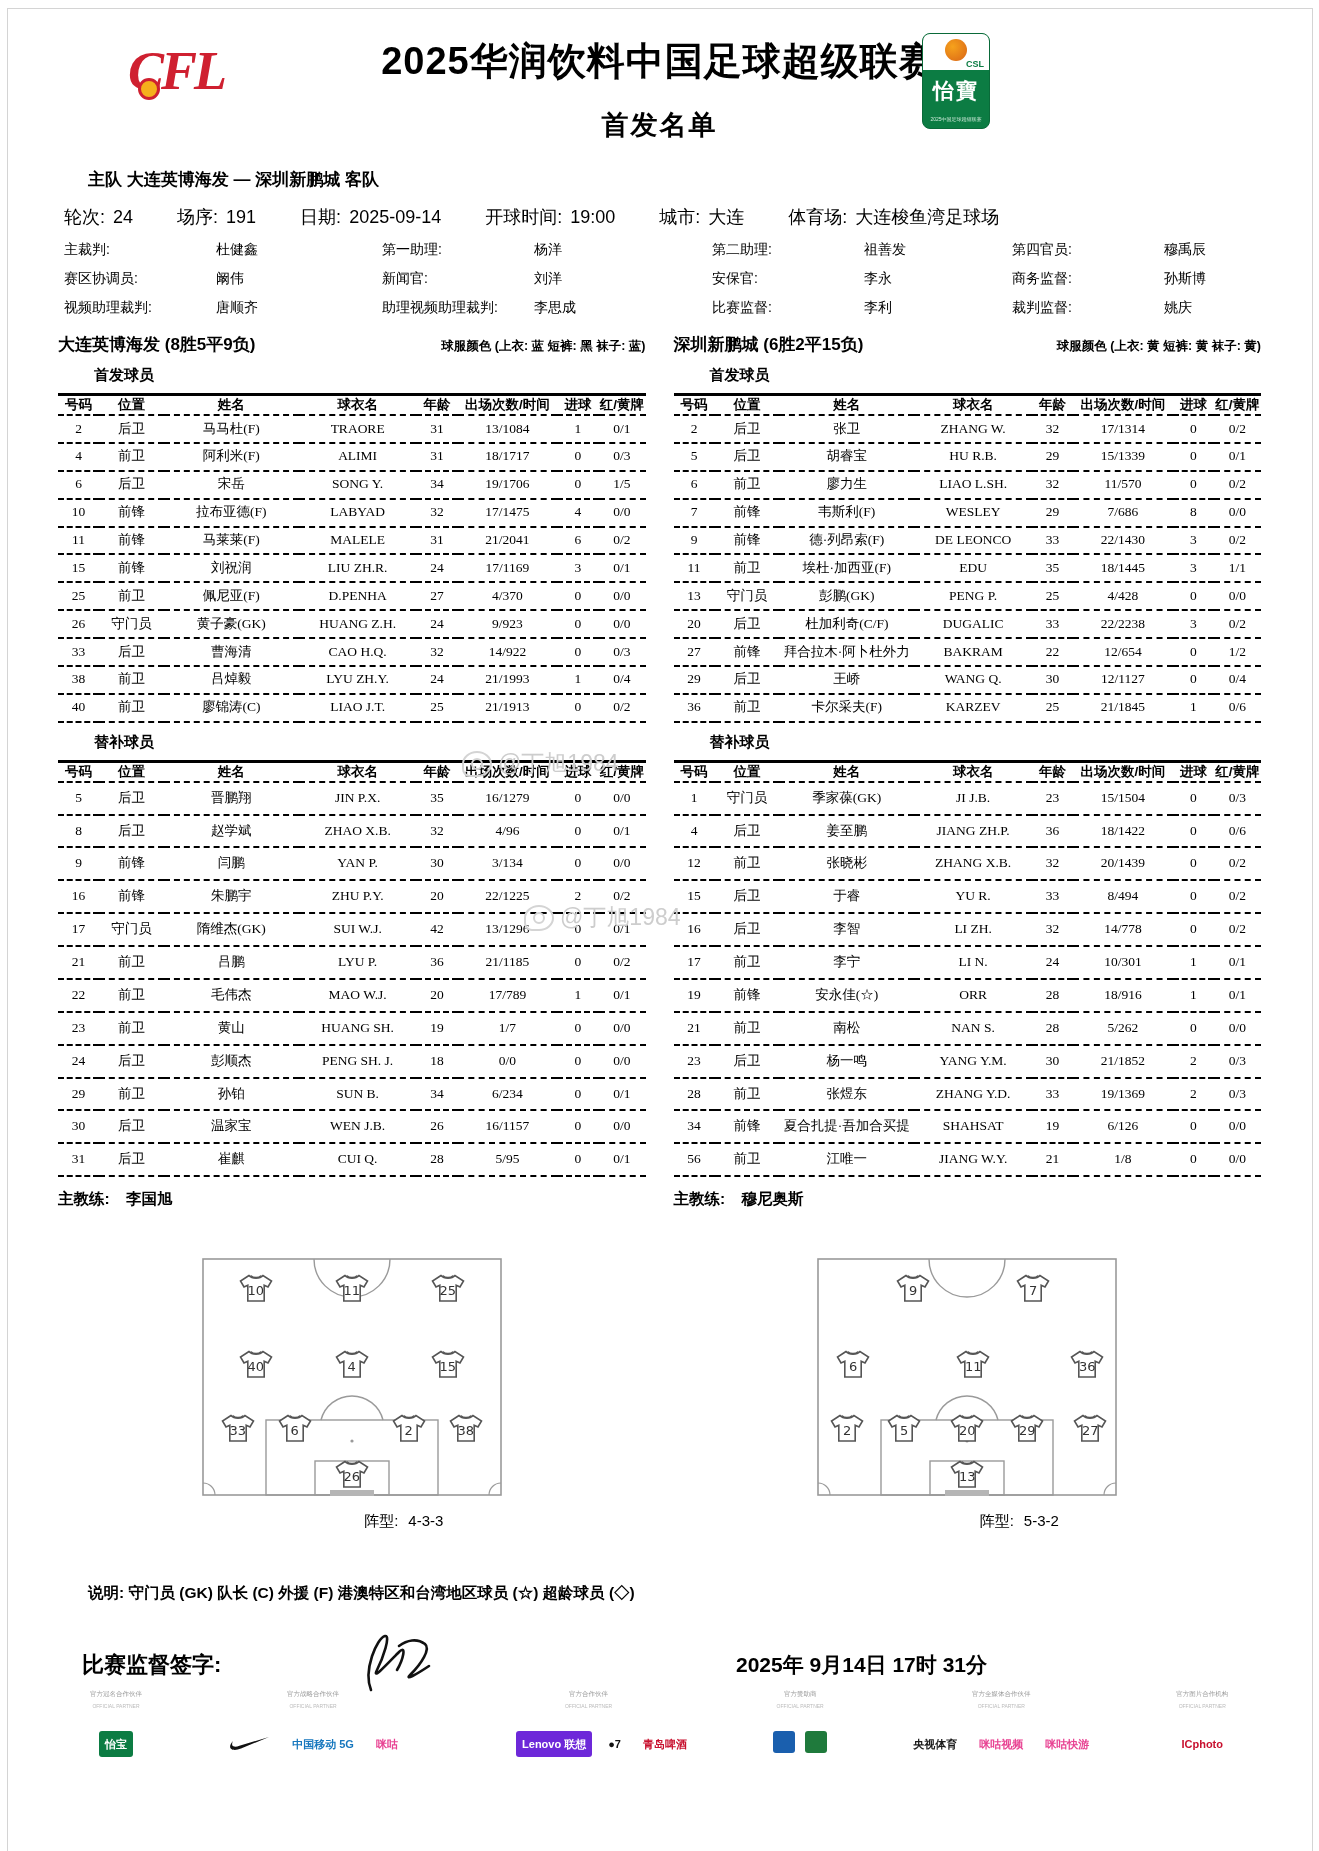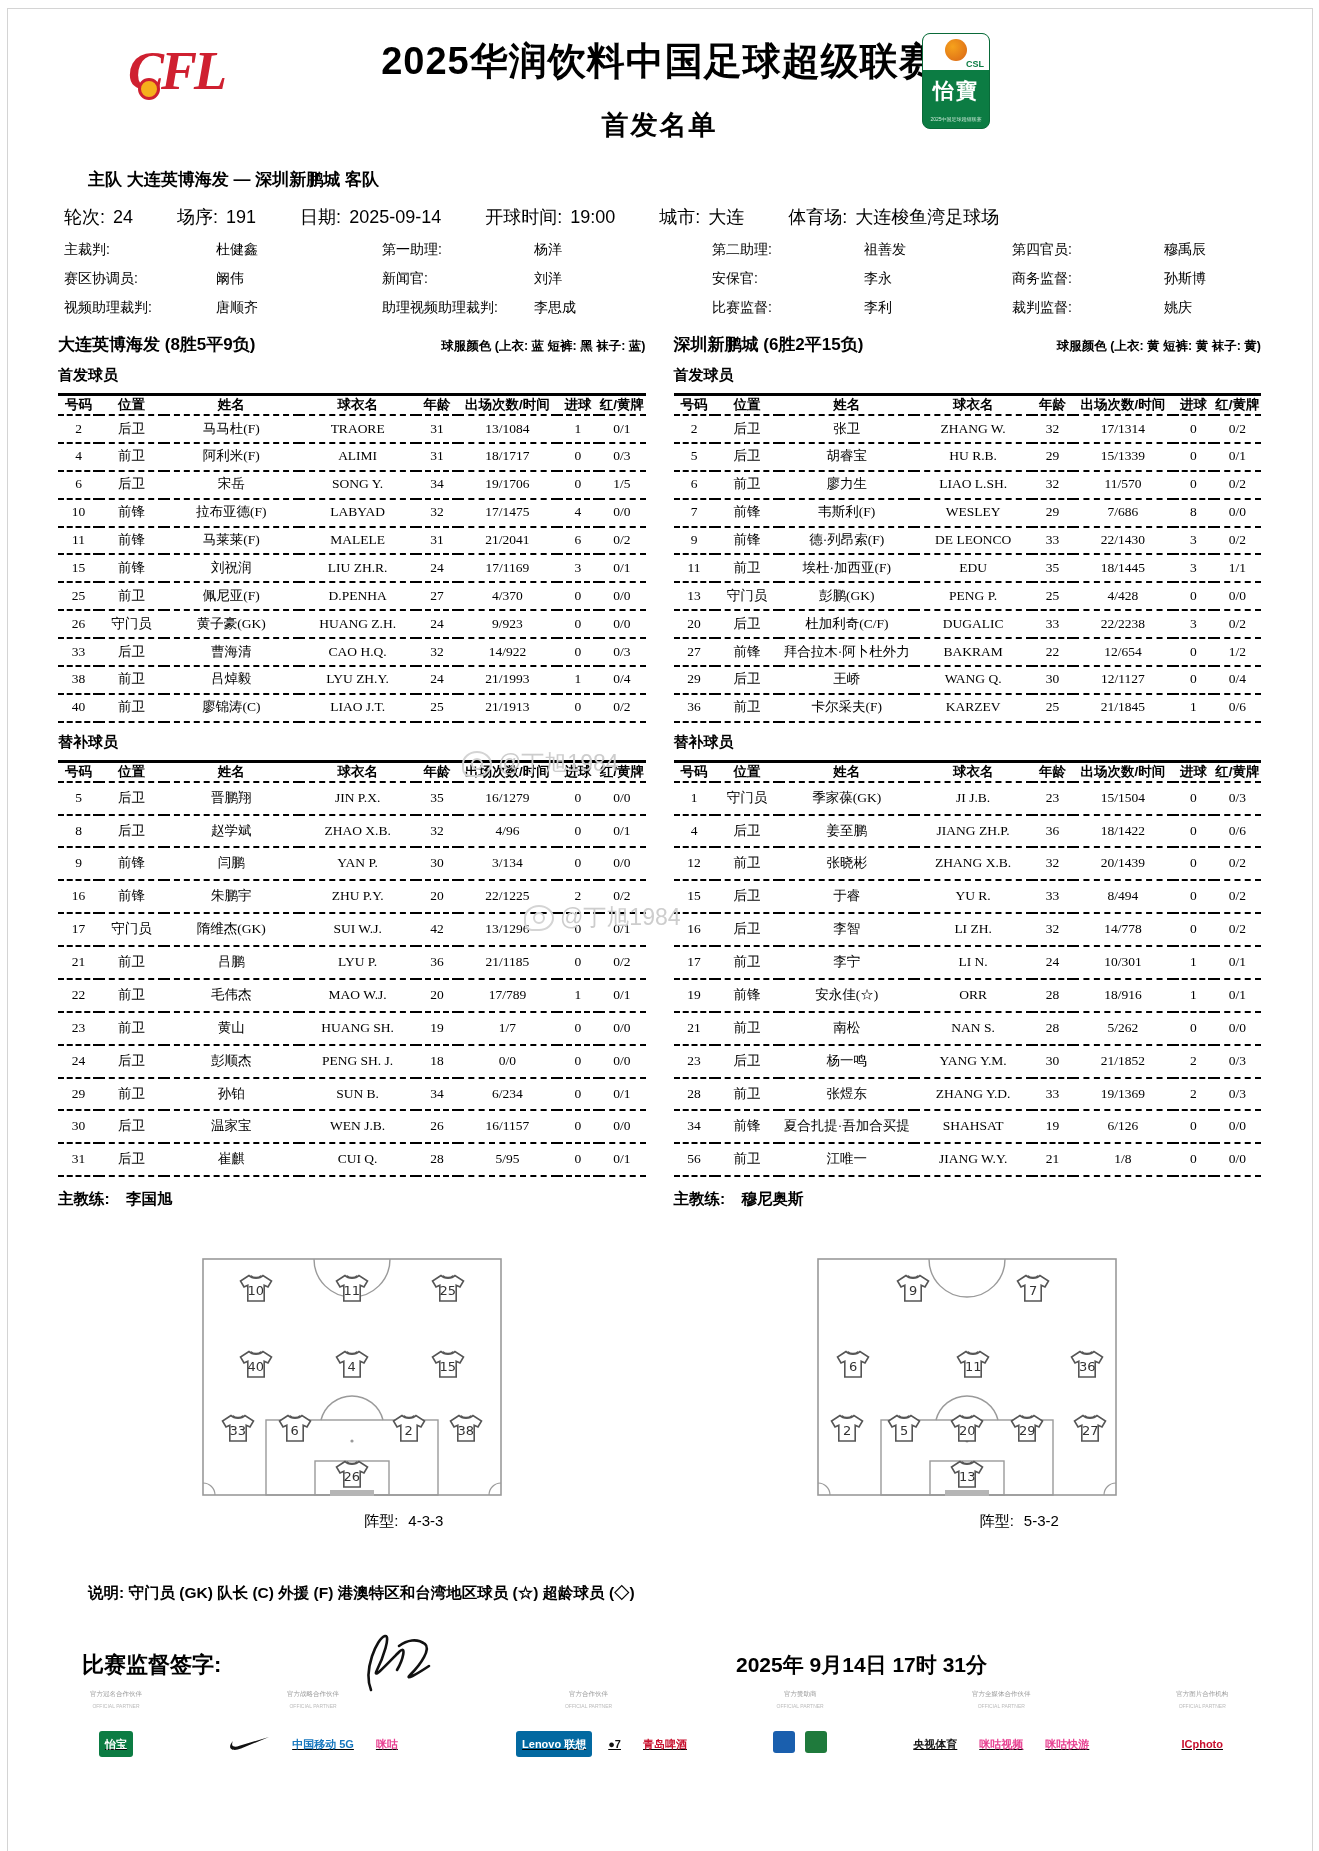--- a/index.html
+++ b/index.html
@@ -35,21 +35,21 @@
   .officials-row{display:grid;grid-template-columns:318px 330px 300px 290px;margin-bottom:11px;font-size:14px;}
   .officials-row .pair{display:flex;}
   .officials-row .plabel{min-width:152px;}
 
   
   .teams{display:flex;gap:28px;padding:0 58px;margin-top:16px;}
   .team{flex:1;min-width:0;}
   .team-head{display:flex;align-items:baseline;justify-content:space-between;}
   .team-name{font-size:17px;font-weight:bold;white-space:nowrap;}
   .kit{font-size:12.5px;font-weight:bold;white-space:nowrap;}
-  .sec-label{font-size:15px;font-weight:bold;margin-top:10px;}
+  .sec-label{font-size:15px;font-weight:bold;margin-top:10px;margin-left:36px;}
   table{width:100%;border-collapse:collapse;table-layout:fixed;margin-top:8px;}
   thead th{border-top:3px solid #000;border-bottom:2px dashed #000;font-size:13.5px;padding:0 0;white-space:nowrap;}
   td{border-bottom:2px dashed #000;text-align:center;font-size:13.5px;padding:4px 1px;
      font-family:"Liberation Serif",serif;line-height:1.25;}
   .starters td{padding:4.5px 1px;}
   .subs td{padding:7px 1px;}
   .c0{width:7%}.c1{width:11%}.c2{width:23%}.c3{width:20%}.c4{width:7%}.c5{width:17%}.c6{width:7%}.c7{width:8%}
   .coach-line{font-size:15.5px;font-weight:bold;margin-top:12px;}
   .coach-line .cname{margin-left:12px;}
 
@@ -69,21 +69,21 @@
   .sig-row{padding:0 82px;margin-top:26px;display:flex;align-items:center;}
   .sig-label{font-size:22px;font-weight:bold;}
   .sig-img{margin-left:110px;}
   .sig-date{margin-left:auto;margin-right:250px;font-size:21px;font-weight:bold;}
 
   
   .footer{position:absolute;left:0;right:0;top:1690px;padding:0 90px;display:flex;justify-content:space-between;align-items:flex-start;}
   .sponsor-group{text-align:center;}
   .sponsor-label{font-size:6.5px;color:#9a9a9a;margin-bottom:4px;white-space:nowrap;}
   .sponsor-label-en{font-size:5px;color:#bbb;margin-bottom:22px;}
-  .brand-row{display:flex;align-items:flex-start;gap:10px;justify-content:center;text-decoration:underline;}
+  .brand-row{display:flex;align-items:flex-start;gap:10px;justify-content:center;}
   .brand{display:inline-flex;align-items:center;justify-content:center;font-size:11px;font-weight:bold;
     padding:3px 6px;border-radius:3px;min-height:20px;white-space:nowrap;}
   .brand.square{min-width:22px;height:22px;padding:0;}
 
   
   .watermark{position:absolute;color:#cdcdcd;font-size:23px;font-weight:normal;display:flex;align-items:center;gap:6px;}
   .wm-eye{display:inline-block;width:26px;height:22px;border:2px solid #d4d4d4;border-radius:50% 50% 50% 8px;position:relative;}
   .wm-eye::after{content:"";position:absolute;left:7px;top:5px;width:8px;height:8px;border-radius:50%;border:2px solid #d4d4d4;}
 </style>
 </head>
@@ -947,21 +947,21 @@
           </svg>
         </span>
         <span class="brand" style="color: rgb(22, 119, 190);">中国移动 5G</span>
         <span class="brand" style="color: rgb(232, 67, 147);">咪咕</span>
       </div>
     </div>
     <div class="sponsor-group">
       <div class="sponsor-label">官方合作伙伴</div>
       <div class="sponsor-label-en">OFFICIAL PARTNER</div>
       <div class="brand-row">
-        <span class="brand" style="background: #0369a1; color: rgb(255, 255, 255); margin-left: 32px;">Lenovo 联想</span>
+        <span class="brand" style="background: #6d28d9; color: rgb(255, 255, 255); margin-left: 32px;">Lenovo 联想</span>
         <span class="brand" style="color: rgb(17, 17, 17);">●7</span>
         <span class="brand" style="color: rgb(200, 16, 46);">青岛啤酒</span>
       </div>
     </div>
     <div class="sponsor-group">
       <div class="sponsor-label">官方赞助商</div>
       <div class="sponsor-label-en">OFFICIAL PARTNER</div>
       <div class="brand-row">
         <span class="brand square" style="background: rgb(26, 95, 174);"></span>
         <span class="brand square" style="background: rgb(31, 122, 60);"></span>

